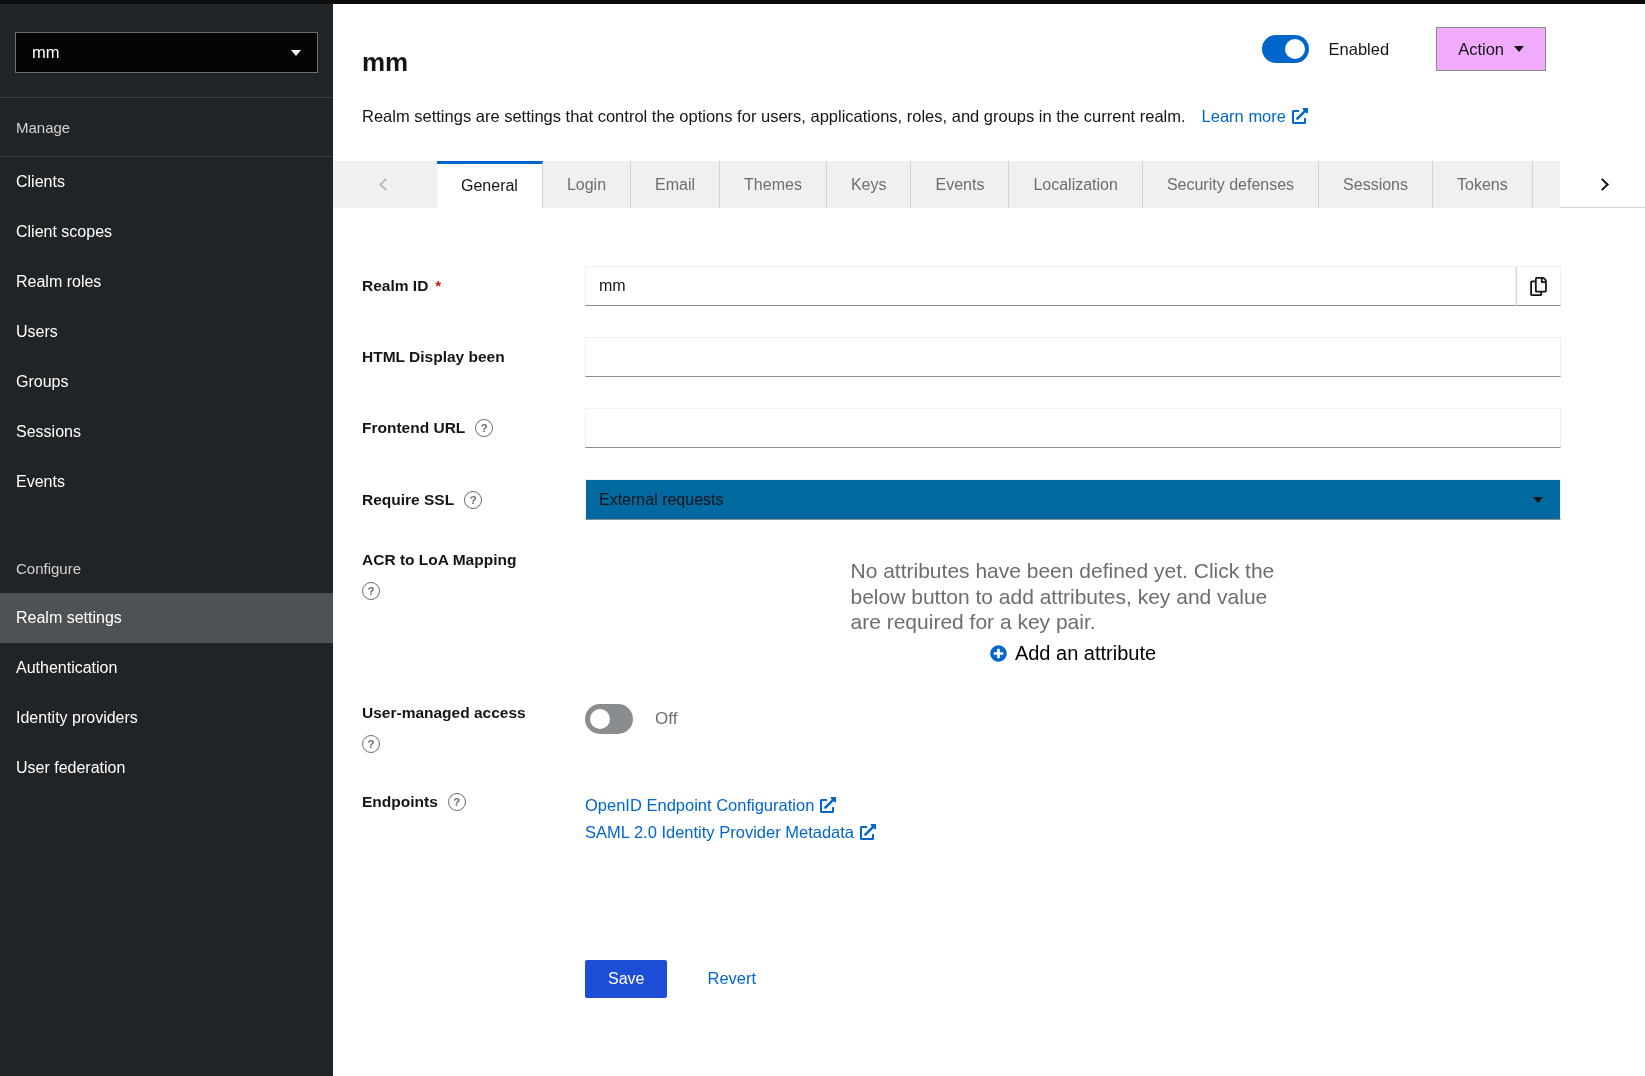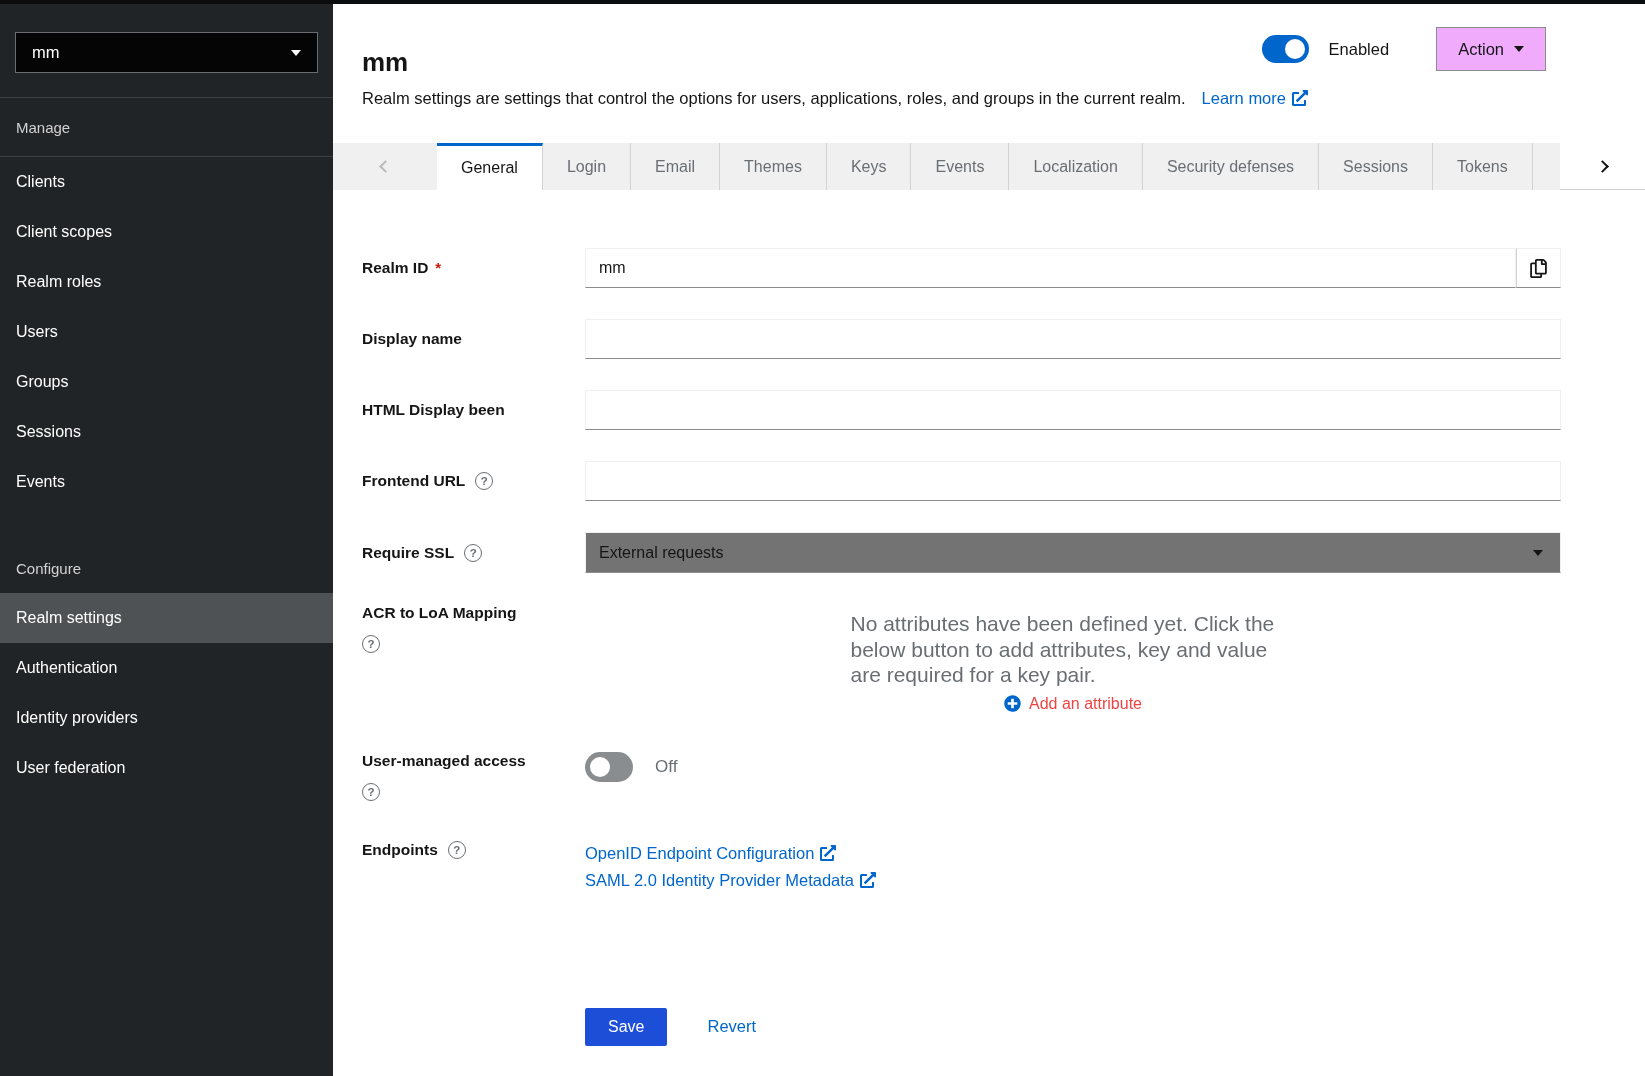--- a/index.html
+++ b/index.html
@@ -28,21 +28,21 @@
     height:50px; display:flex; align-items:center; padding:0 16px;
     color:#fff; font-size:16px; cursor:pointer; list-style:none;
   }
   .nav-item.active { background:#4f5255; }
   ul.nav { list-style:none; }
 
   
   .main { margin-left:333px; padding-top:4px; }
   .header-pad { position:relative; padding:42px 84px 0 29px; }
   .page-title { font-size:26px; font-weight:600; color:#151515; line-height:32px; }
-  .desc-line { margin-top:10px; font-size:16.5px; line-height:21px; color:#151515; }
+  .desc-line { margin-top:28px; font-size:16.5px; line-height:21px; color:#151515; }
   .learn-more { color:#0066cc; text-decoration:none; margin-left:16px; cursor:pointer; white-space:nowrap; }
   .ext-icon { margin-left:6px; position:relative; top:2px; }
 
   .header-controls { position:absolute; right:99px; top:22px; display:flex; align-items:center; height:46px; }
   .switch { position:relative; border-radius:15px; cursor:pointer; flex:none; }
   .switch .knob { position:absolute; top:4px; width:20px; height:20px; border-radius:50%; background:#fff; }
   .switch.on  { width:47px; height:28px; background:#0066cc; }
   .switch.on .knob { right:4px; }
   .switch.off { width:48px; height:30px; background:#8a8d90; }
   .switch.off .knob { left:5px; top:5px; }
@@ -85,27 +85,27 @@
     height:40px; width:100%; background:#fff; border:1px solid #f0f0f0; border-bottom:1px solid #8a8d90;
     font-size:16px; color:#151515; padding:0 13px; font-family:"Liberation Sans", sans-serif;
   }
   .input-group { display:flex; }
   .input-group .pf-input { flex:1; }
   .copy-btn {
     width:45px; height:40px; background:#fff; border:1px solid #f0f0f0; border-bottom:1px solid #8a8d90;
     border-left:1px solid #d2d2d2; display:flex; align-items:center; justify-content:center; cursor:pointer;
   }
   .pf-select {
-    height:41px; background:#737373; border:1px solid #f0f0f0; border-bottom:1px solid #8a8d90;
+    height:41px; background:#0369a1; border:1px solid #f0f0f0; border-bottom:1px solid #8a8d90;
     display:flex; align-items:center; justify-content:space-between; padding:0 17px 0 13px;
     font-size:16px; color:#151515; cursor:pointer;
   }
   .empty-wrap { display:flex; flex-direction:column; align-items:center; padding-top:7px; }
   .empty-text { max-width:445px; text-align:left; color:#6a6e73; font-size:21px; line-height:25.5px; }
-  .add-attr { display:flex; align-items:center; gap:8px; margin-top:7px; color:#ef4444; font-size:16px; text-decoration:none; cursor:pointer; }
+  .add-attr { display:flex; align-items:center; gap:8px; margin-top:7px; color:#000000; font-size:20px; text-decoration:none; cursor:pointer; }
   .toggle-field { display:flex; align-items:center; gap:22px; }
   .off-label { font-size:17px; color:#6a6e73; }
   .endpoint-links { display:flex; flex-direction:column; gap:7px; padding-top:2px; }
   .endpoint-link { color:#0066cc; font-size:16.5px; text-decoration:none; cursor:pointer; }
   .actions-row { margin-top:118px; margin-bottom:0; }
   .actions-cell { display:flex; align-items:center; }
   .save-btn {
     background:#1d4ed8; color:#fff; border:none; height:38px; padding:0 23px;
     font-size:16px; font-family:"Liberation Sans", sans-serif; border-radius:2px; cursor:pointer;
   }
@@ -198,24 +198,20 @@
         <div class="input-group">
           <input class="pf-input" type="text" value="mm" style="">
           <button class="copy-btn">
             <svg width="19" height="19" viewBox="0 0 448 512" fill="#151515">
                 <path d="M433.941 65.941l-51.882-51.882A48 48 0 0 0 348.118 0H176c-26.51 0-48 21.49-48 48v48H48c-26.51 0-48 21.49-48 48v320c0 26.51 21.49 48 48 48h224c26.51 0 48-21.49 48-48v-48h80c26.51 0 48-21.49 48-48V99.882a48 48 0 0 0-14.059-33.941zM266 464H54a6 6 0 0 1-6-6V150a6 6 0 0 1 6-6h74v224c0 26.51 21.49 48 48 48h96v42a6 6 0 0 1-6 6zm128-96H182a6 6 0 0 1-6-6V54a6 6 0 0 1 6-6h106v88c0 13.255 10.745 24 24 24h88v202a6 6 0 0 1-6 6zm6-256h-64V48h9.632c1.591 0 3.117.632 4.243 1.757l48.368 48.368a6 6 0 0 1 1.757 4.243V112z"></path>
               </svg>
           </button>
         </div>
       </div>
 
-      <div class="frow">
-        <div class="flabel">Display name</div>
-        <input class="pf-input" type="text" value="" style="">
-      </div>
 
       <div class="frow">
         <div class="flabel">HTML Display been</div>
         <input class="pf-input" type="text" value="" style="">
       </div>
 
       <div class="frow">
         <div class="flabel">
           <span>Frontend URL</span>
           <span class="qicon">?</span>

